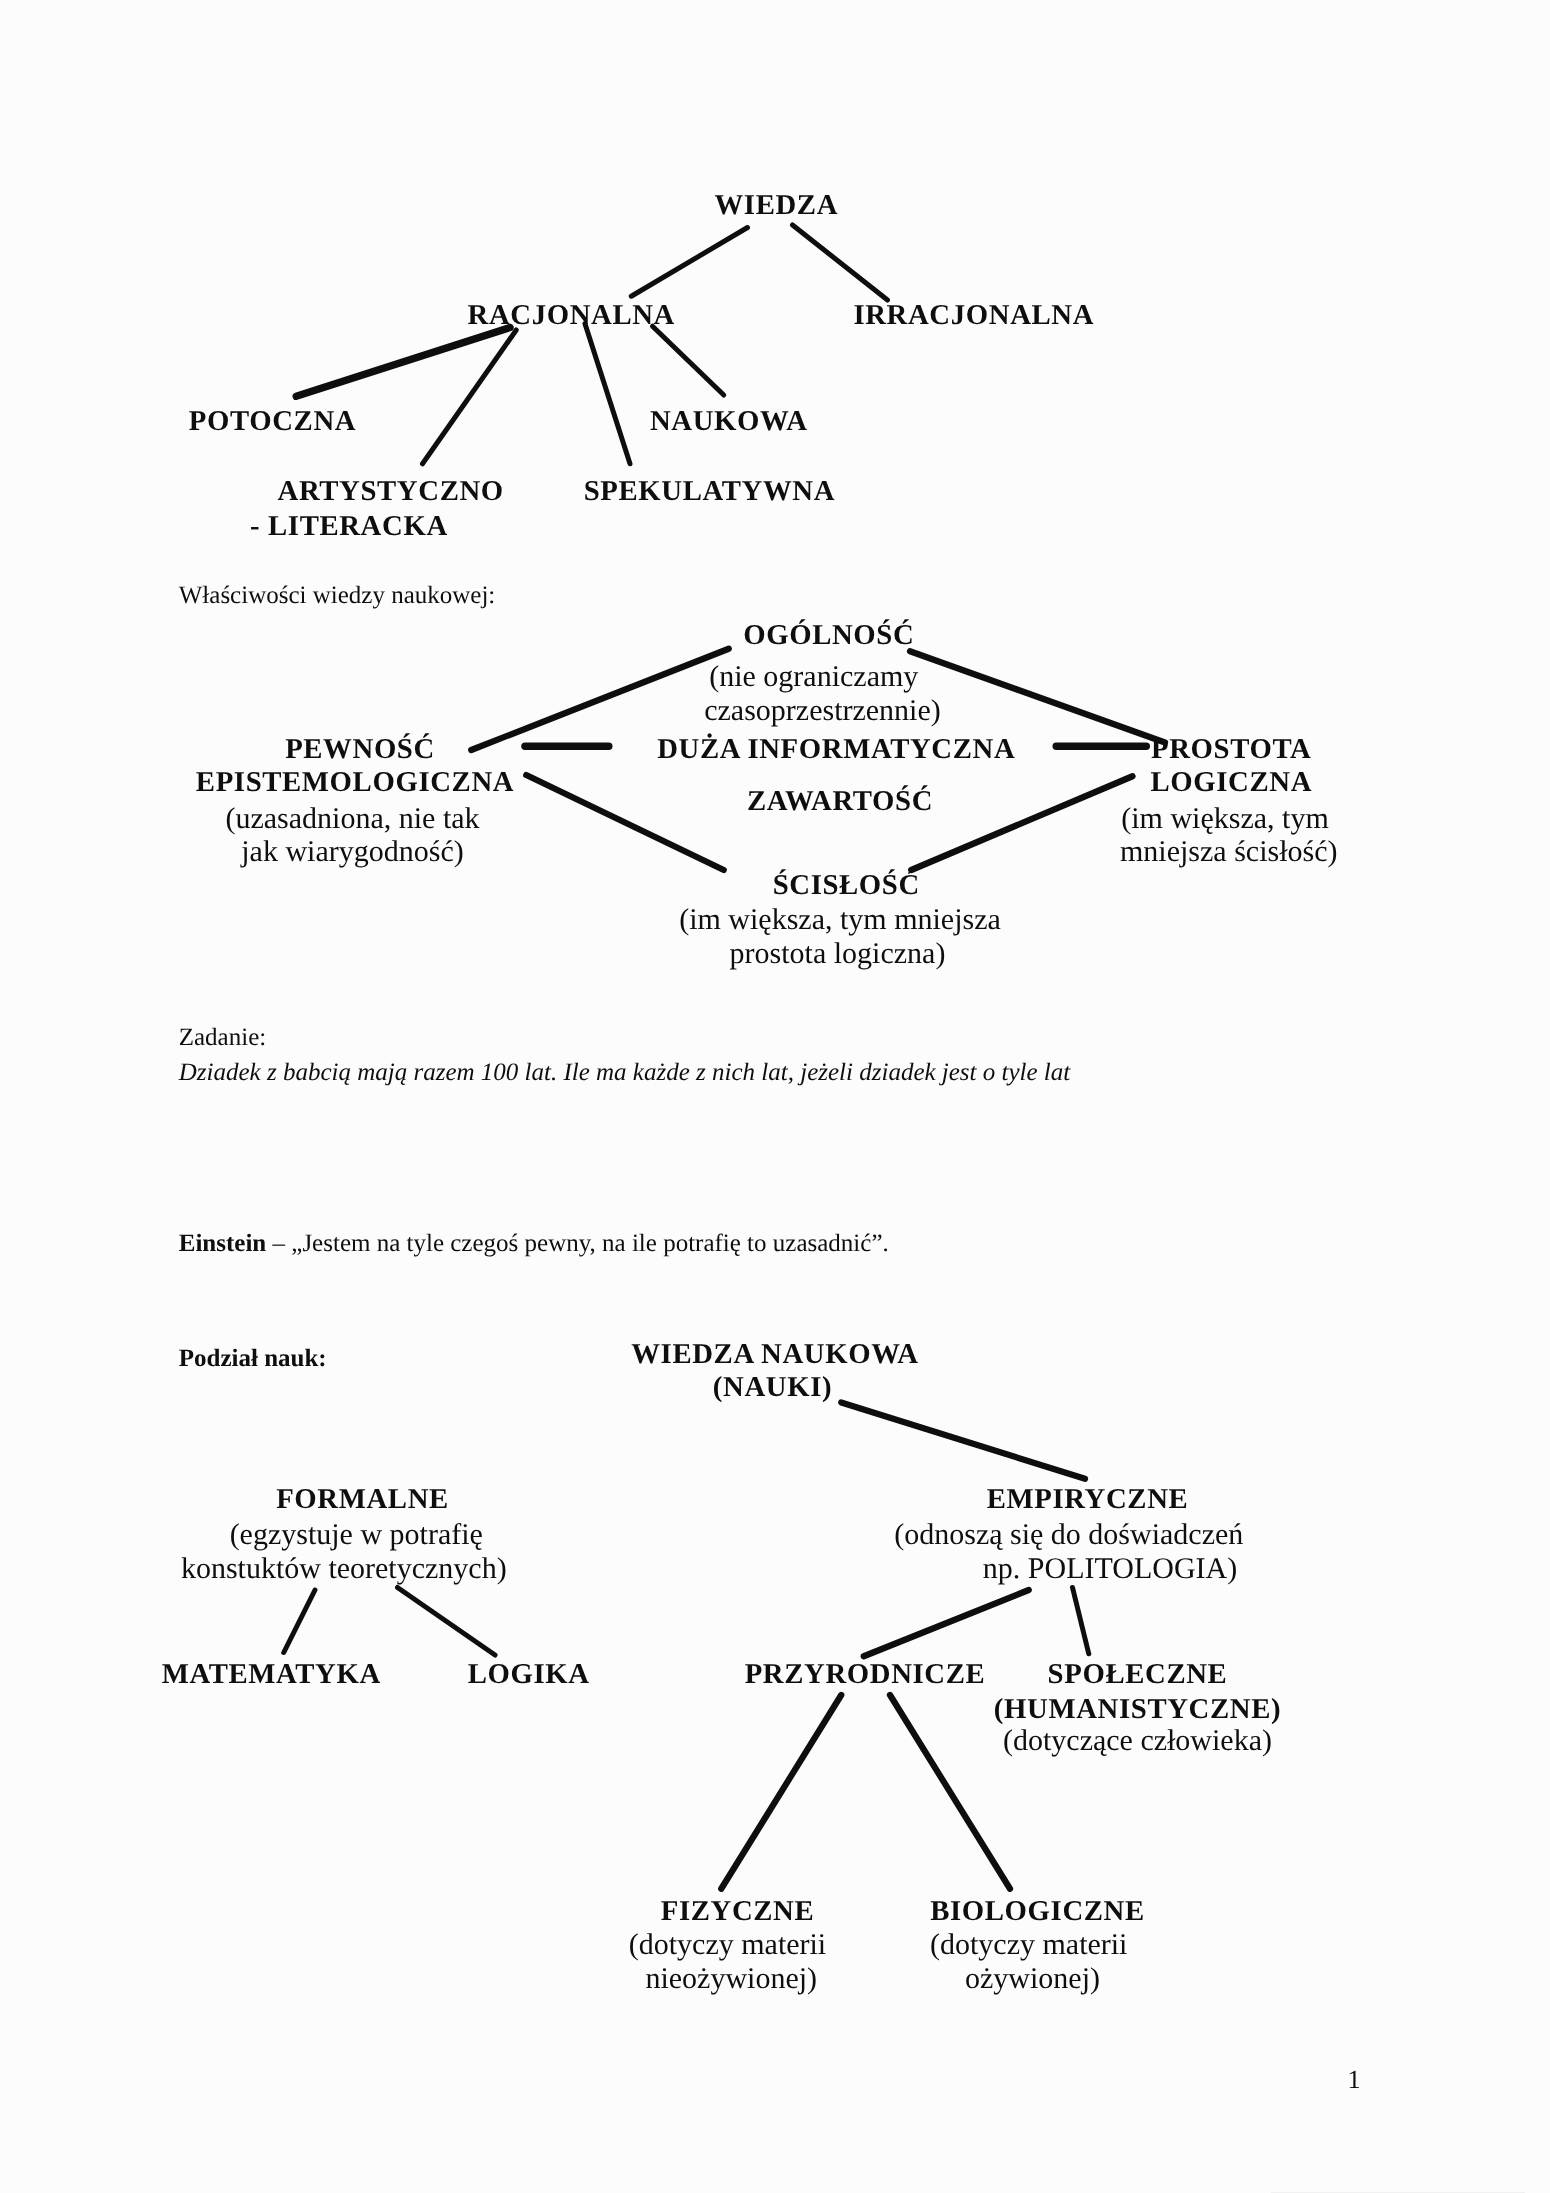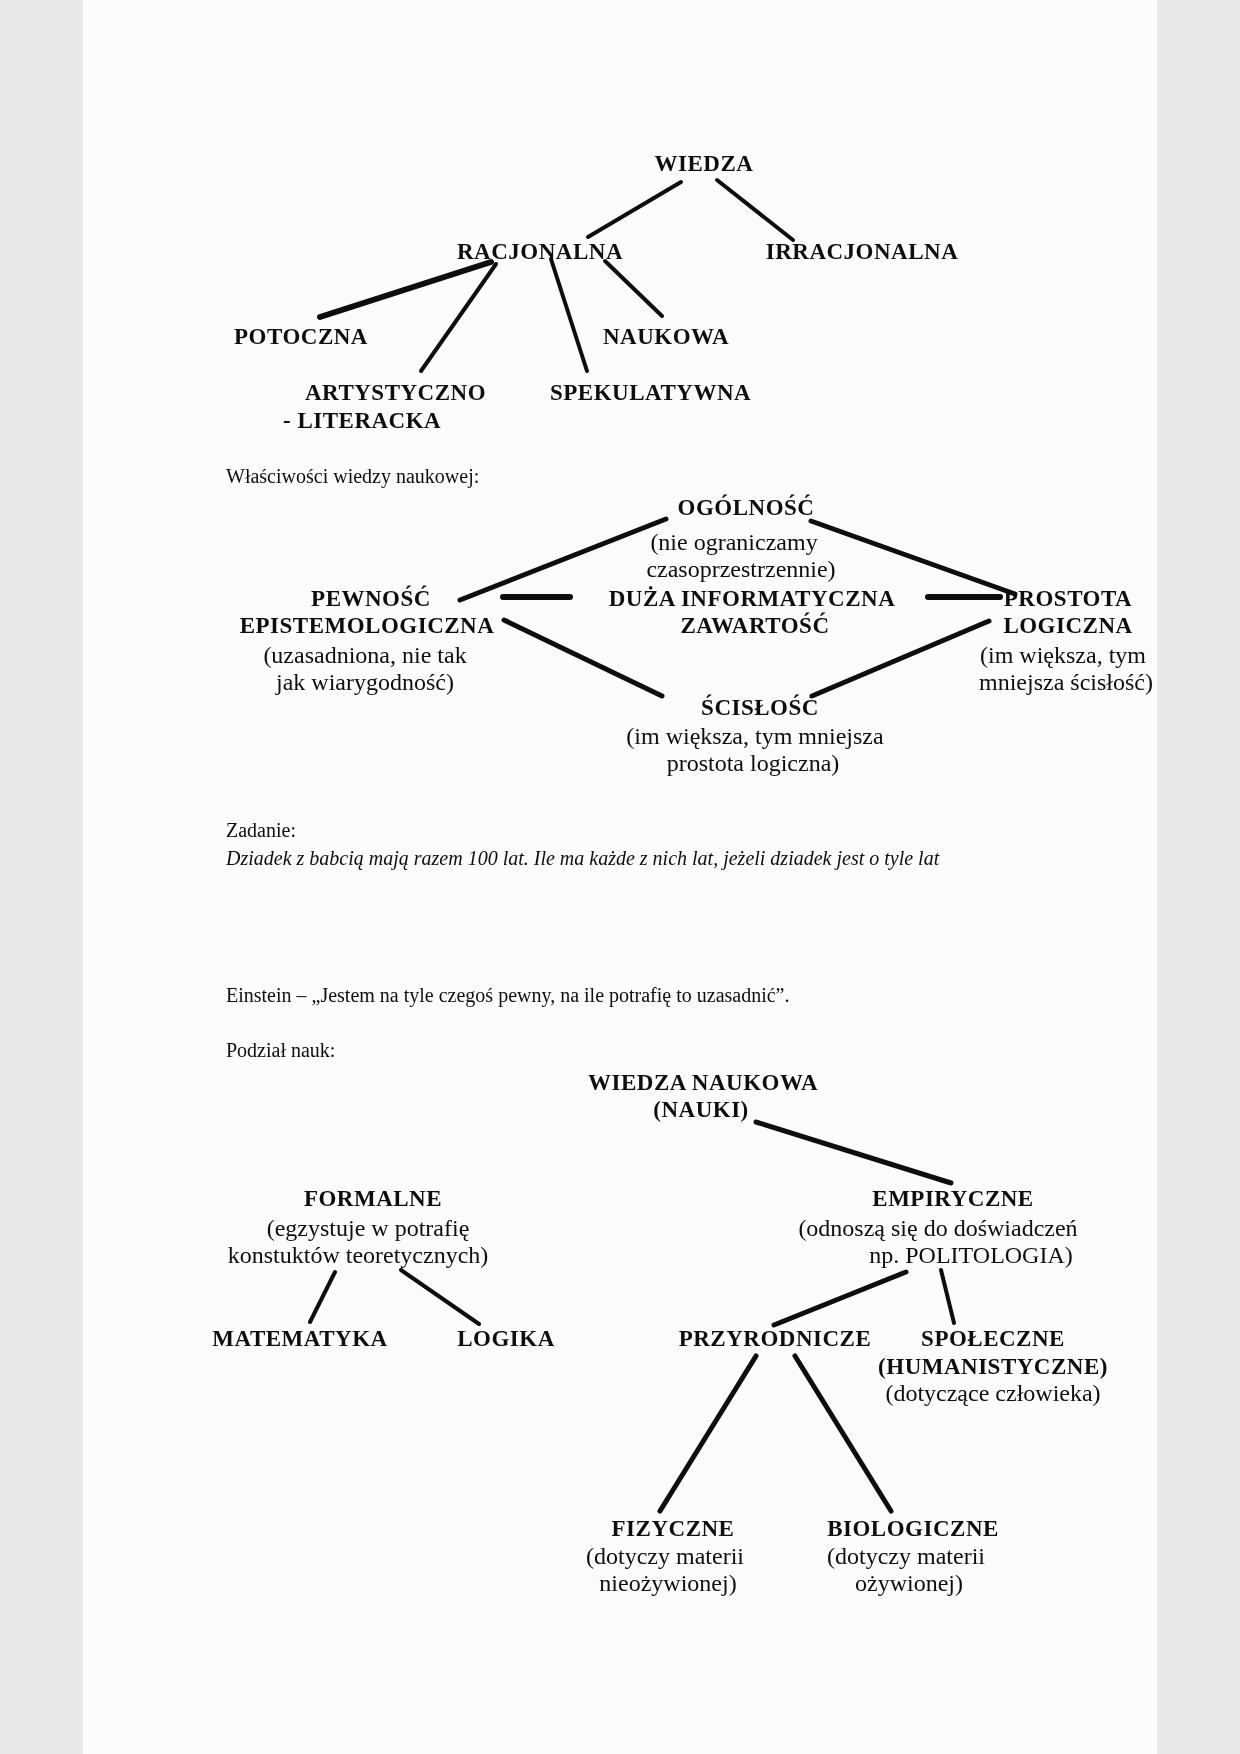--- a/index.html
+++ b/index.html
@@ -1,32 +1,32 @@
 <!DOCTYPE html>
 <html><head>
 <meta charset="utf-8">
 <style>
   html,body{margin:0;padding:0;background:#e8e8e8;}
   .page{
     position:relative;
-    width:1074px;height:1754px;
+    width:1240px;height:1754px;
     margin:0 auto;
     background:#fcfcfc;
     font-family:"Liberation Serif","DejaVu Serif",serif;
     color:#0e0e0e;
     overflow:hidden;
   }
   .lines{position:absolute;left:0;top:0;width:1240px;height:1754px;}
   .lbl{position:absolute;white-space:nowrap;transform:translateX(-50%);line-height:25px;}
   .lft{position:absolute;white-space:nowrap;line-height:25px;}
   .b{font-weight:bold;font-size:23px;letter-spacing:0.5px;}
   .n{font-size:24px;}
   .body{font-size:20px;}
   .it{font-style:italic;font-family:Liberation Serif, serif;}
-  .bold{font-weight:normal;}
+  .bold{font-weight:bold;margin-top:37px;}
   .pgnum{position:absolute;font-size:21px;}
 </style>
 </head>
 <body>
 
 <div class="page">
 
   <svg class="lines" viewBox="0 0 1240 1754" xmlns="http://www.w3.org/2000/svg">
 
     <line x1="598" y1="182" x2="505" y2="237" stroke="#0e0e0e" stroke-width="4" stroke-linecap="round"></line>
@@ -66,21 +66,21 @@
   <div class="lbl b" style="left:663px;top:495px">OGÓLNOŚĆ</div>
   <div class="lbl n" style="left:651px;top:530px">(nie ograniczamy</div>
   <div class="lbl n" style="left:658px;top:557px">czasoprzestrzennie)</div>
 
   <div class="lbl b" style="left:288px;top:586px">PEWNOŚĆ</div>
   <div class="lbl b" style="left:284px;top:613px">EPISTEMOLOGICZNA</div>
   <div class="lbl n" style="left:282px;top:643px">(uzasadniona, nie tak</div>
   <div class="lbl n" style="left:282px;top:670px">jak wiarygodność)</div>
 
   <div class="lbl b" style="left:669px;top:586px">DUŻA INFORMATYCZNA</div>
-  <div class="lbl b" style="left:672px;top:613px">ZAWARTOŚĆ</div>
+  <div class="lbl b" style="left:672px;top:628px">ZAWARTOŚĆ</div>
 
   <div class="lbl b" style="left:985px;top:586px">PROSTOTA</div>
   <div class="lbl b" style="left:985px;top:613px">LOGICZNA</div>
   <div class="lbl n" style="left:980px;top:643px">(im większa, tym</div>
   <div class="lbl n" style="left:983px;top:670px">mniejsza ścisłość)</div>
 
   <div class="lbl b" style="left:677px;top:695px">ŚCISŁOŚĆ</div>
   <div class="lbl n" style="left:672px;top:724px">(im większa, tym mniejsza</div>
   <div class="lbl n" style="left:670px;top:751px">prostota logiczna)</div>
 

